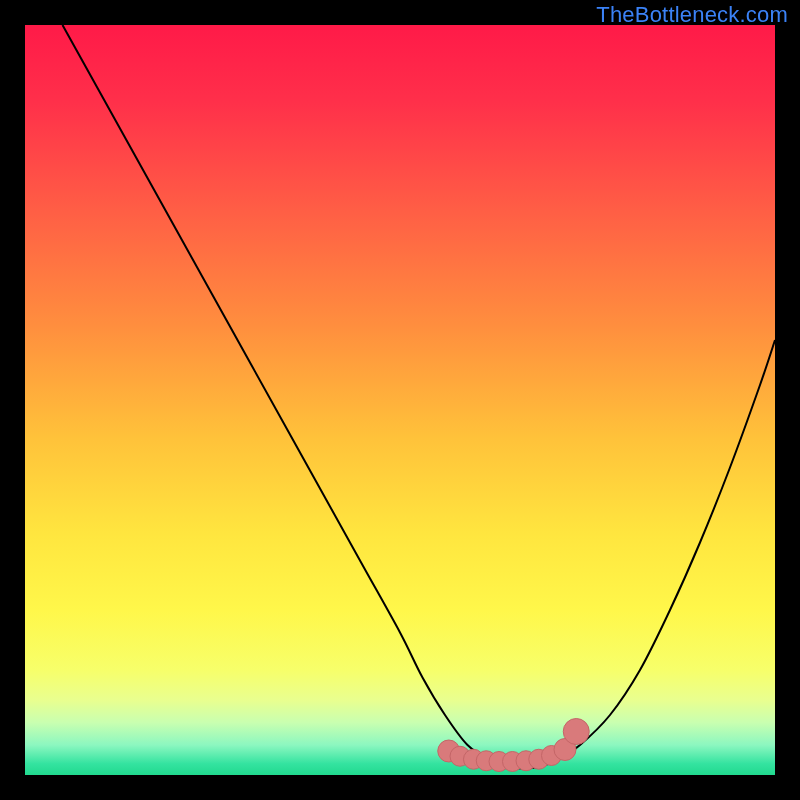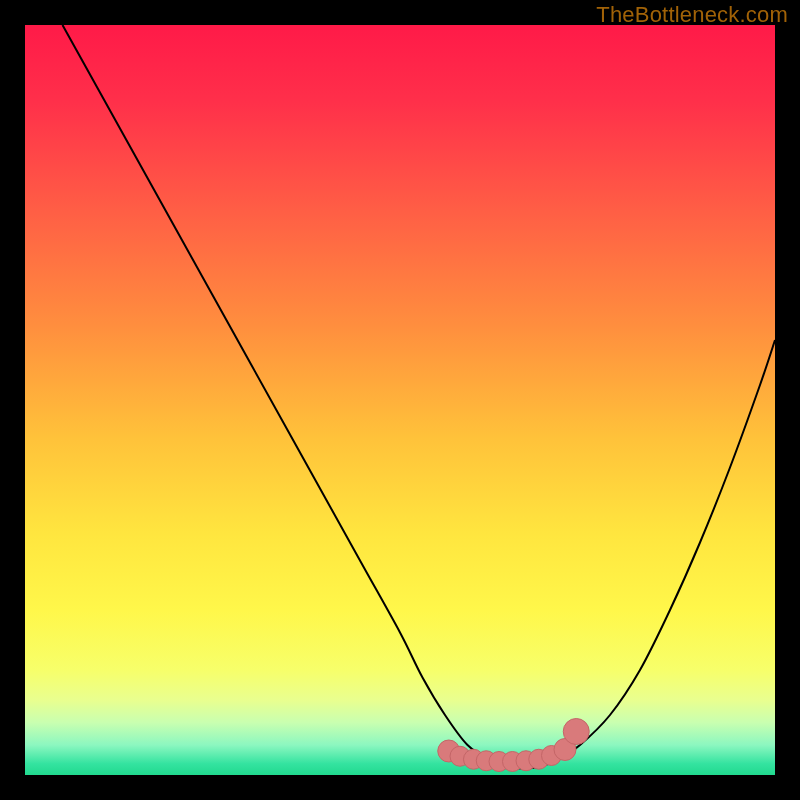--- a/index.html
+++ b/index.html
@@ -23,21 +23,21 @@
     position: absolute;
     left: 25px;
     top: 25px;
     width: 750px;
     height: 750px;
   }
   .watermark {
     position: absolute;
     top: 2px;
     right: 12px;
-    color: #a16207;
+    color: #3b82f6;
     font-size: 22px;
     font-weight: 500;
     letter-spacing: 0.2px;
     user-select: none;
     margin-left: 15px;
   }
   svg { display: block; }
 </style>
 </head>
 <body>

